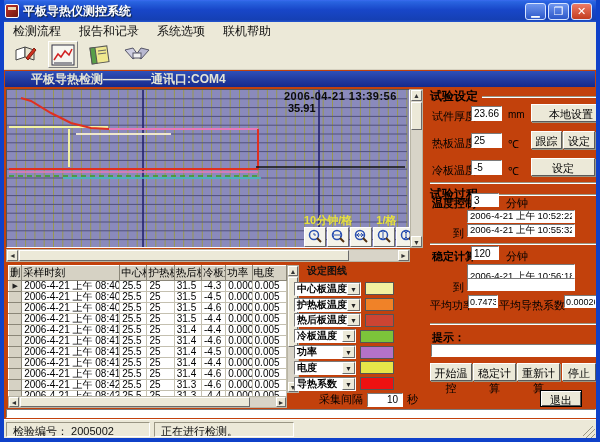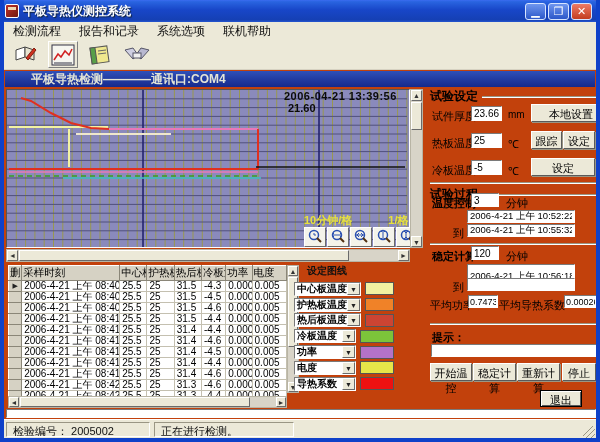--- a/index.html
+++ b/index.html
@@ -29,21 +29,21 @@
   .caption2{position:absolute;left:1px;top:71px;width:590px;height:16px;
     background:linear-gradient(180deg,#2f50b8,#15298c);color:#e4e6d6;font-size:12px;font-weight:bold;
     display:flex;align-items:center;padding-left:26px;}
   
   .chart-area{position:absolute;left:2px;top:89px;width:404px;height:159px;
     border:1px solid;border-color:#555 #fff #fff #555;background:#8a8abc;}
   .chart-ovl{position:absolute;color:#0a0a0a;font-weight:bold;}
   #chart-ts{left:280px;top:90px;font-size:11px;letter-spacing:.5px;}
   #chart-val{left:284px;top:102px;font-size:11px;}
   #chart-scale{left:300px;top:213px;color:#e8e23c;font-size:11px;}
-  #chart-scale b{margin-left:36px;}
+  #chart-scale b{margin-left:24px;}
   .zoombtns{position:absolute;left:300px;top:227px;display:flex;}
   .zbtn{width:22px;height:20px;background:#f4f3ea;border:1px solid;border-color:#fff #6a6a6a #6a6a6a #fff;margin-right:1px;
     display:flex;align-items:center;justify-content:center;}
   
   .sb{position:absolute;background:#d8d4c8;border:1px solid #b8b4a4;}
   .sb-arrow{position:absolute;background:#ece9d8;border:1px solid;border-color:#fff #6a6a6a #6a6a6a #fff;
     font-size:7px;color:#333;text-align:center;line-height:10px;}
   .sb-thumb{position:absolute;background:#ece9d8;border:1px solid;border-color:#fff #6a6a6a #6a6a6a #fff;}
   
   .grid-table{position:absolute;left:4px;top:265px;width:279px;border-collapse:collapse;table-layout:fixed;background:#fff;font-size:10px;}
@@ -209,21 +209,21 @@
         <polyline points="102,39 251,39" fill="none" stroke="#e878b8" stroke-width="2"></polyline>
         <polyline points="251,39 251,79" fill="none" stroke="#e03020" stroke-width="2"></polyline>
         <polyline points="2,79 251,79" fill="none" stroke="#e03020" stroke-width="2"></polyline>
         <polyline points="2,82 251,82" fill="none" stroke="#e878b8" stroke-width="1.5"></polyline>
         <polyline points="2,86 254,86" fill="none" stroke="#3aa020" stroke-width="1.5" stroke-dasharray="5,4"></polyline>
         <polyline points="56,88 254,88" fill="none" stroke="#46c8c8" stroke-width="1.5"></polyline>
         <polyline points="249,77 398,77" fill="none" stroke="#101010" stroke-width="1.5"></polyline>
       </svg>
   </div>
   <div class="chart-ovl" id="chart-ts">2006-04-21 13:39:56</div>
-  <div class="chart-ovl" id="chart-val">21.60</div>
+  <div class="chart-ovl" id="chart-val">35.91</div>
   <div class="chart-ovl" id="chart-scale">
     <span>10分钟/格</span><b>1/格</b>
   </div>
 
   <div class="zoombtns">
     <div class="zbtn">
         <svg width="16" height="16">
           <circle cx="7" cy="6" r="4.5" fill="none" stroke="#2a50b0" stroke-width="1.5"></circle>
           <line x1="7" y1="4" x2="7" y2="6" stroke="#2a50b0"></line>
           <line x1="7" y1="6" x2="9" y2="6" stroke="#2a50b0"></line>
@@ -466,20 +466,25 @@
         <div class="swatch" style="background: rgb(230, 230, 73);"></div>
       </div>
       <div class="line-row">
         <div class="combo">
           <span class="cl">导热系数</span>
           <span class="cbtn">▼</span>
         </div>
         <div class="swatch" style="background: rgb(238, 17, 17);"></div>
       </div>
     </div>
+  <div class="interval-row">
+    <span>采集间隔</span>
+    <input value="10" style="">
+    <span>秒</span>
+  </div>
 
   <div class="rp">
 
     <div class="sec-title" style="top:2px;">
       <span>试验设定</span>
         <span class="rule"></span>
       </div>
     <label style="left:2px;top:23px;">试件厚度</label>
     <input class="ed" style="left: 41px; top: 20px; width: 31px; height: 15px;" value="23.66">
     <label style="left:78px;top:23px;font-size:10px;">mm</label>

